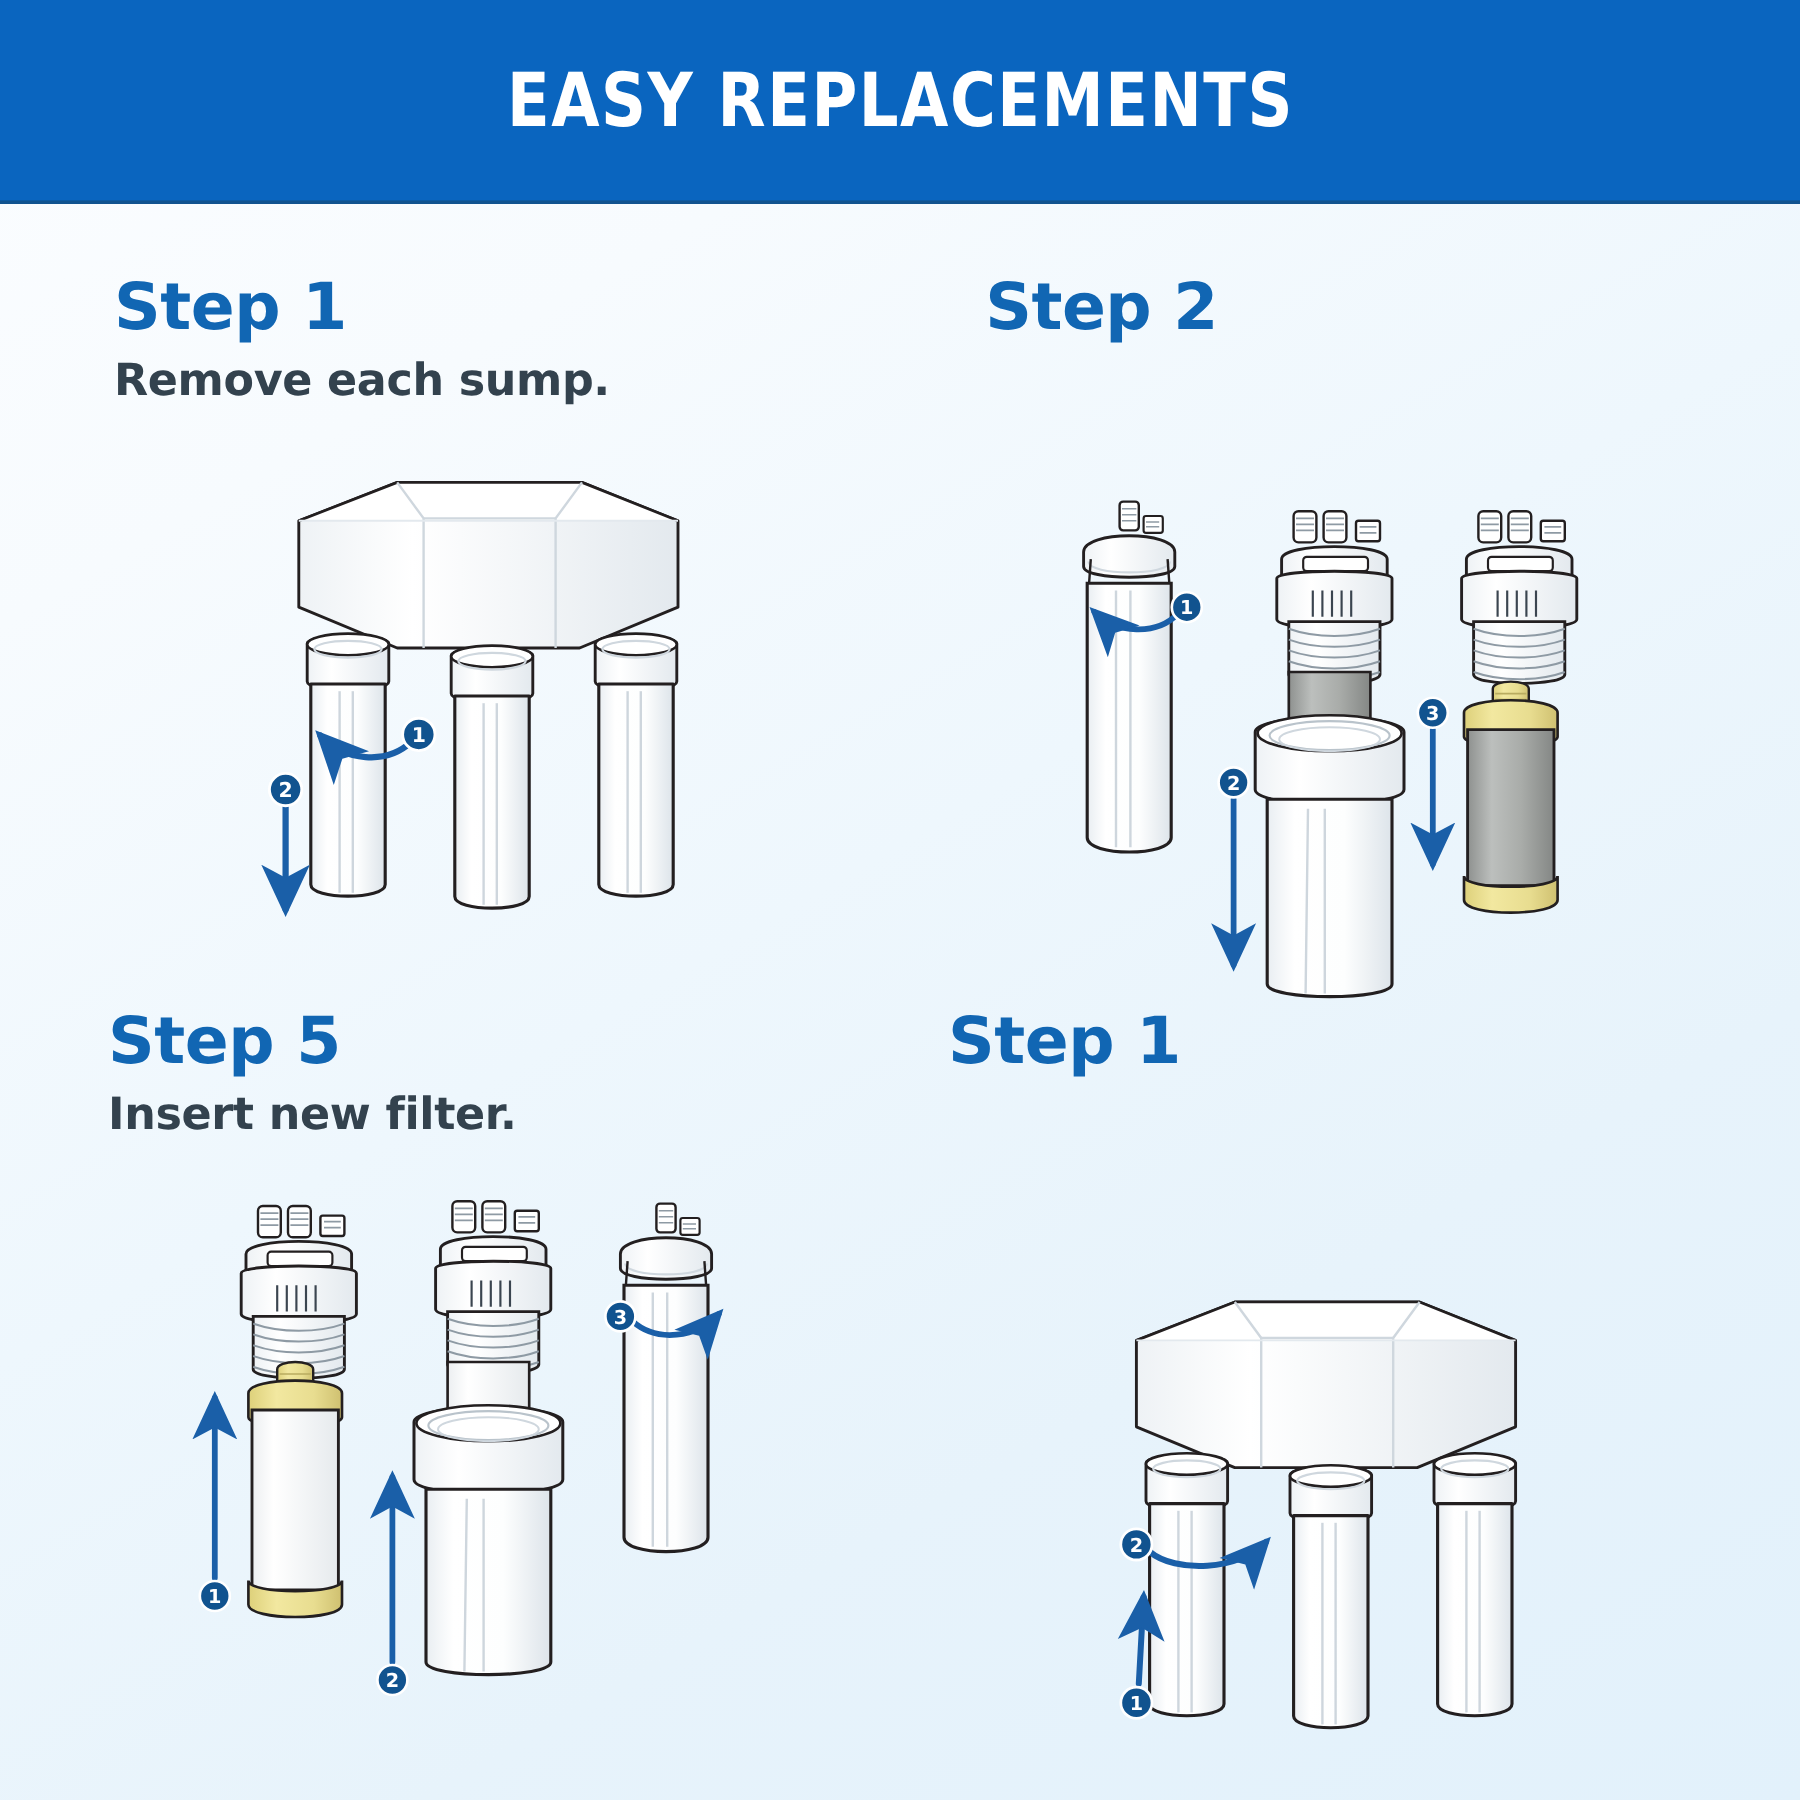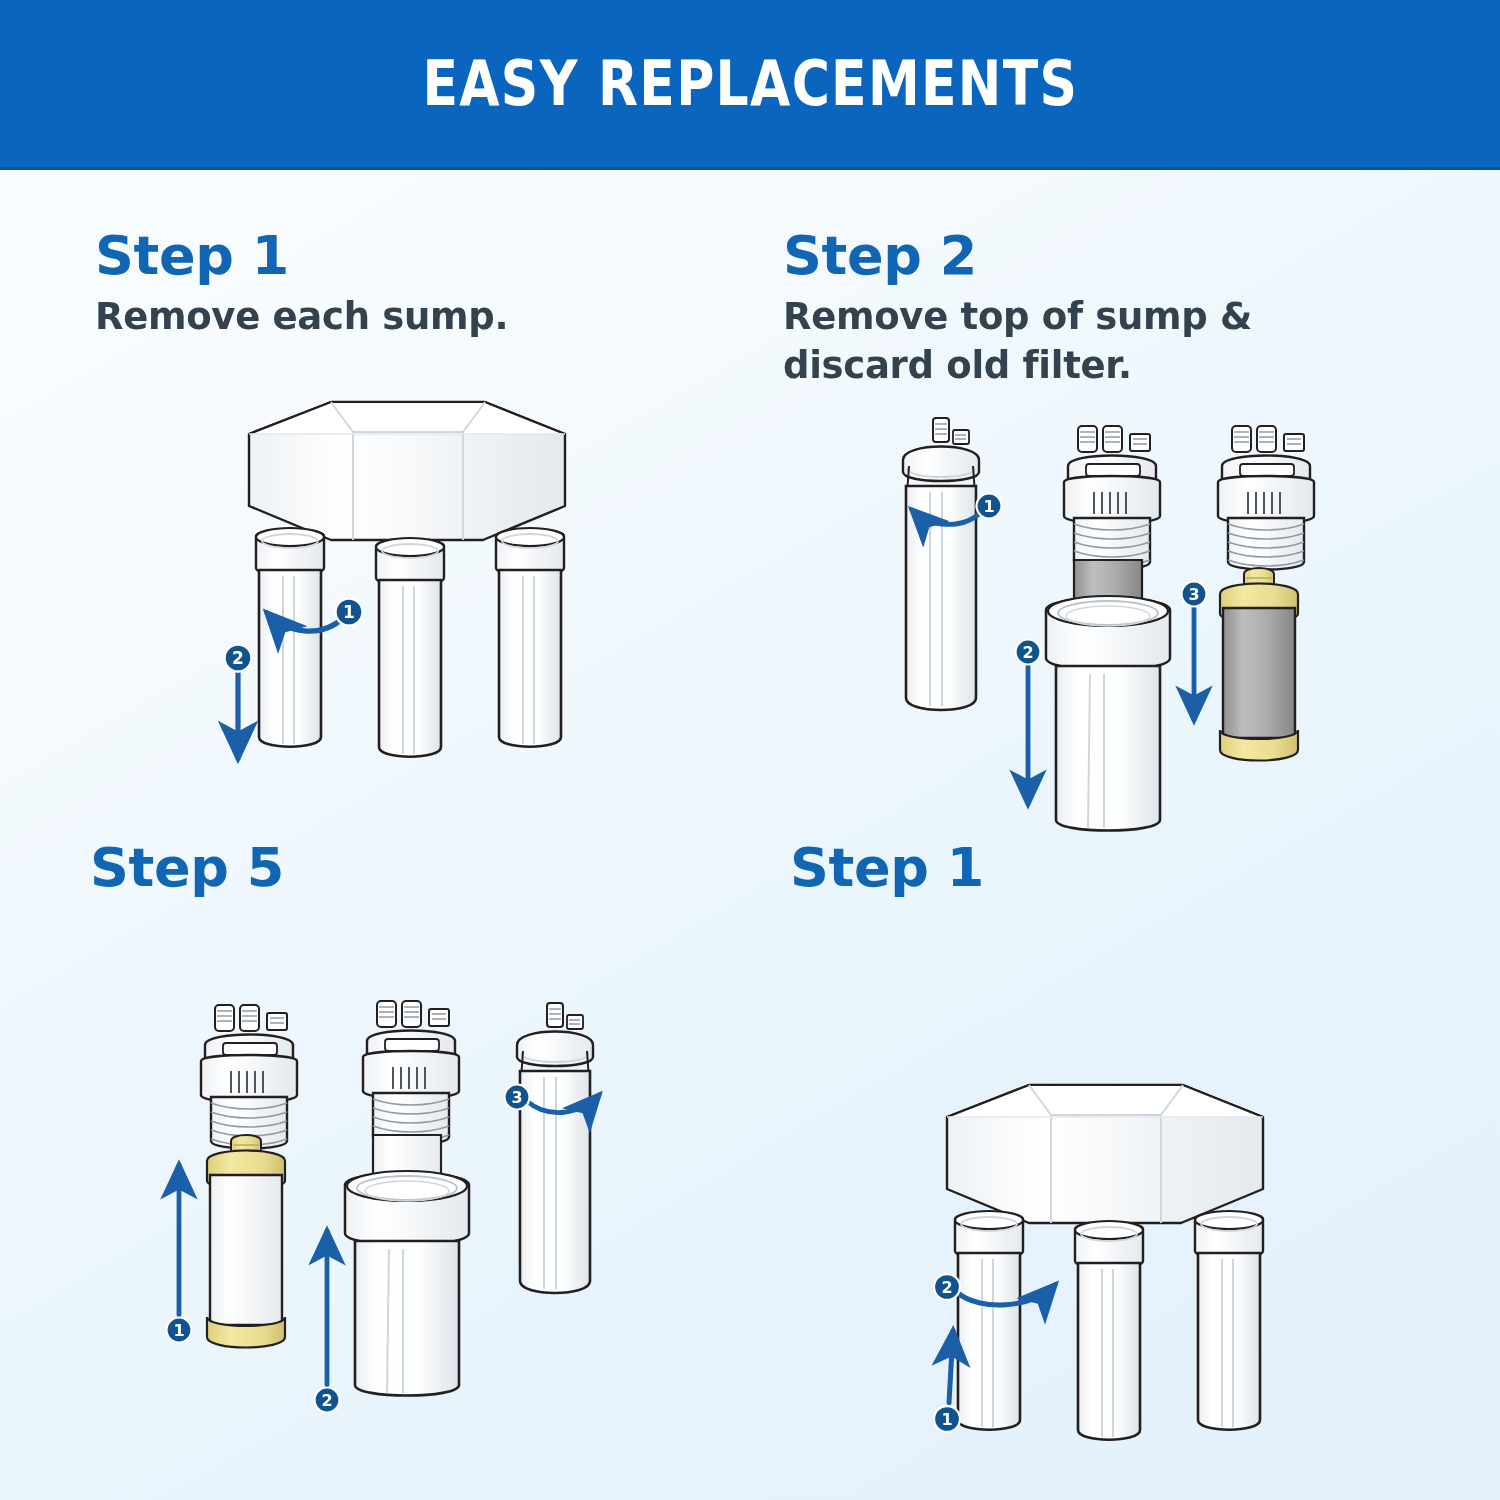--- a/index.html
+++ b/index.html
@@ -71,21 +71,21 @@
     font-family: "DejaVu Sans", sans-serif;
     font-weight: 700;
     font-size: 37px;
     line-height: 1.33;
     letter-spacing: -0.3px;
     margin-top: 8px;
     white-space: pre-line;
   }
 
   #step-1-block { left: 95px;  top: 228px; width: 620px; }
-  #step-2-block { left: 783px; top: 228px; width: 660px; }
+  #step-2-block { left: 821px; top: 228px; width: 660px; }
   #step-3-block { left: 90px;  top: 840px; width: 620px; }
   #step-4-block { left: 790px; top: 840px; width: 680px; }
 
   
   .art { position: absolute; }
   #art-1 { left: 225px; top: 390px;  width: 370px;  height: 400px; }
   #art-2 { left: 878px; top: 408px;  width: 430px;  height: 430px; }
   #art-3 { left: 155px; top: 985px;  width: 490px;  height: 430px; }
   #art-4 { left: 905px; top: 1055px; width: 400px;  height: 420px; }
   .art svg { display: block; width: 100%; height: 100%; overflow: visible; }
@@ -216,22 +216,20 @@
       <g>
         <path d="M13,282 L13,368" fill="none" stroke="#1a5fa8" stroke-width="5.2" stroke-linecap="round" marker-end="url(#arrowHead)"></path>
         <circle cx="13" cy="268" r="13.5" fill="#11538f" stroke="#ffffff" stroke-width="2.4"></circle>
         <text x="13" y="274" text-anchor="middle" fill="#ffffff" font-family="DejaVu Sans, sans-serif" font-size="17" font-weight="700">2</text>
       </g>
     </svg>
   </div>
 
   <div class="step" id="step-2-block">
     <div class="step-head">Step 2</div>
-    <div class="step-body">Remove top of sump &amp;
-discard old filter.</div>
   </div>
 
   <div class="art" id="art-2">
     <svg viewBox="0 0 430 430">
 
       <g>
         <use href="#sumpTopSmall" x="15" y="8"></use>
         <path d="M28,78 L28,290 C28,306 98,306 98,290 L98,78 Z" fill="url(#gBodyWhite)" stroke="#231f20" stroke-width="2.6"></path>
         <path d="M52,84 L52,298 M64,84 L64,298" stroke="#ced6dd" stroke-width="2"></path>
       </g>
@@ -274,20 +272,21 @@
       <g>
         <path d="M316,200 L316,312" fill="none" stroke="#1a5fa8" stroke-width="4.8" stroke-linecap="round" marker-end="url(#arrowHead)"></path>
         <circle cx="316" cy="186" r="12.5" fill="#11538f" stroke="#ffffff" stroke-width="2.2"></circle>
         <text x="316" y="192" text-anchor="middle" fill="#ffffff" font-family="DejaVu Sans, sans-serif" font-size="16" font-weight="700">3</text>
       </g>
     </svg>
   </div>
 
   <div class="step" id="step-3-block">
     <div class="step-head">Step 5</div>
+    <div class="step-body">Insert new filter.</div>
   </div>
 
   <div class="art" id="art-3">
     <svg viewBox="0 0 490 430">
 
       <g>
         <use href="#filterHead" x="38" y="14"></use>
       </g>
       <g>
         <path d="M76,156 C76,148 106,148 106,156 L106,168 C106,176 76,176 76,168 Z" fill="url(#gYellow)" stroke="#231f20" stroke-width="2"></path>

